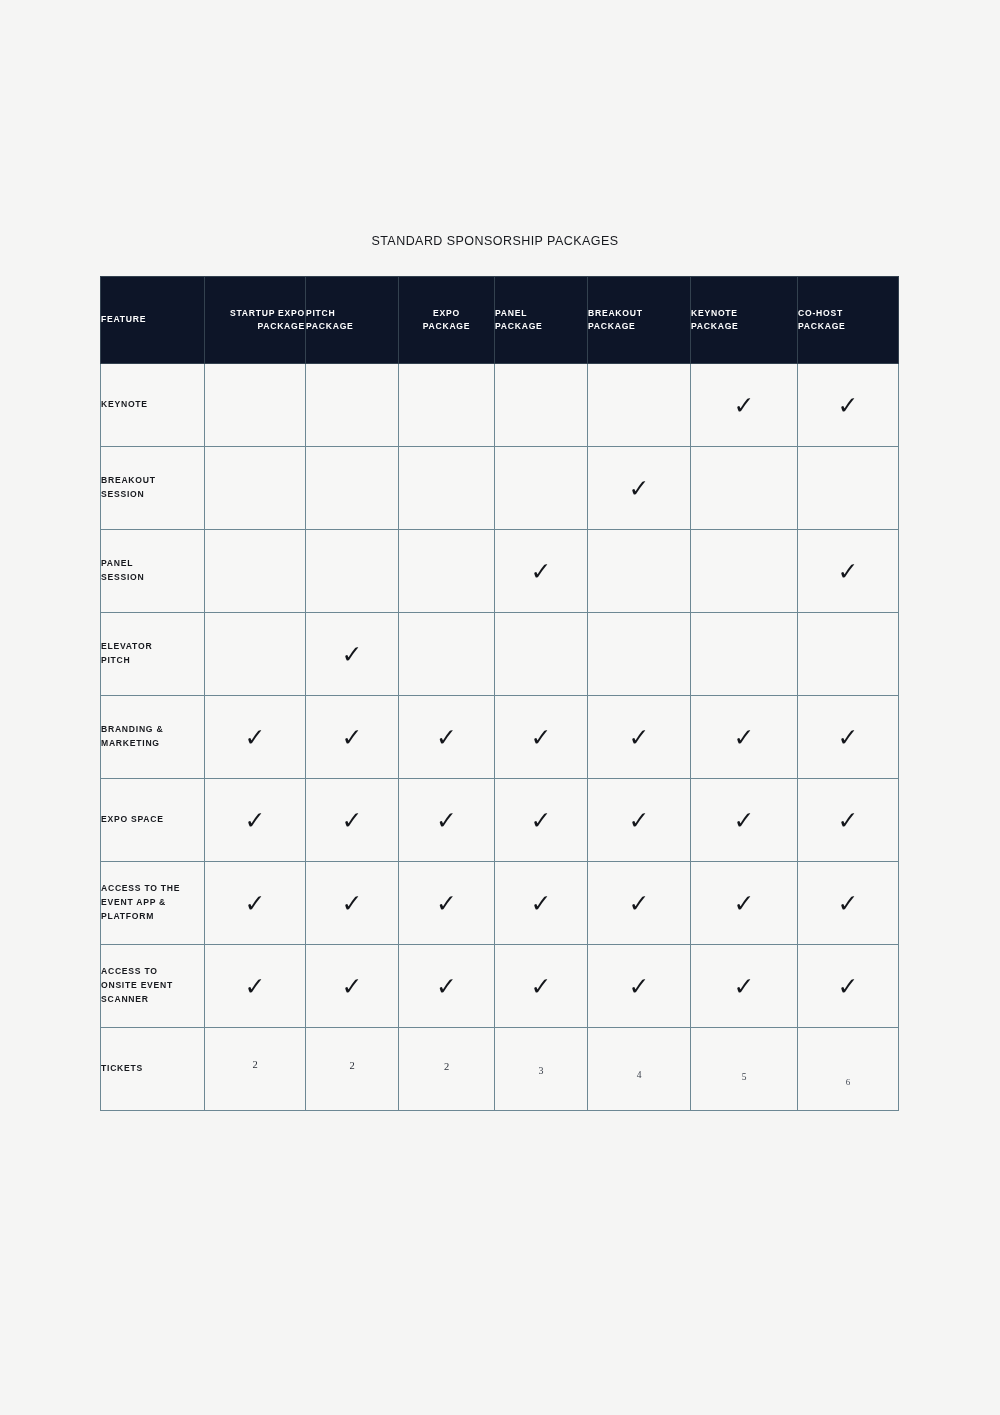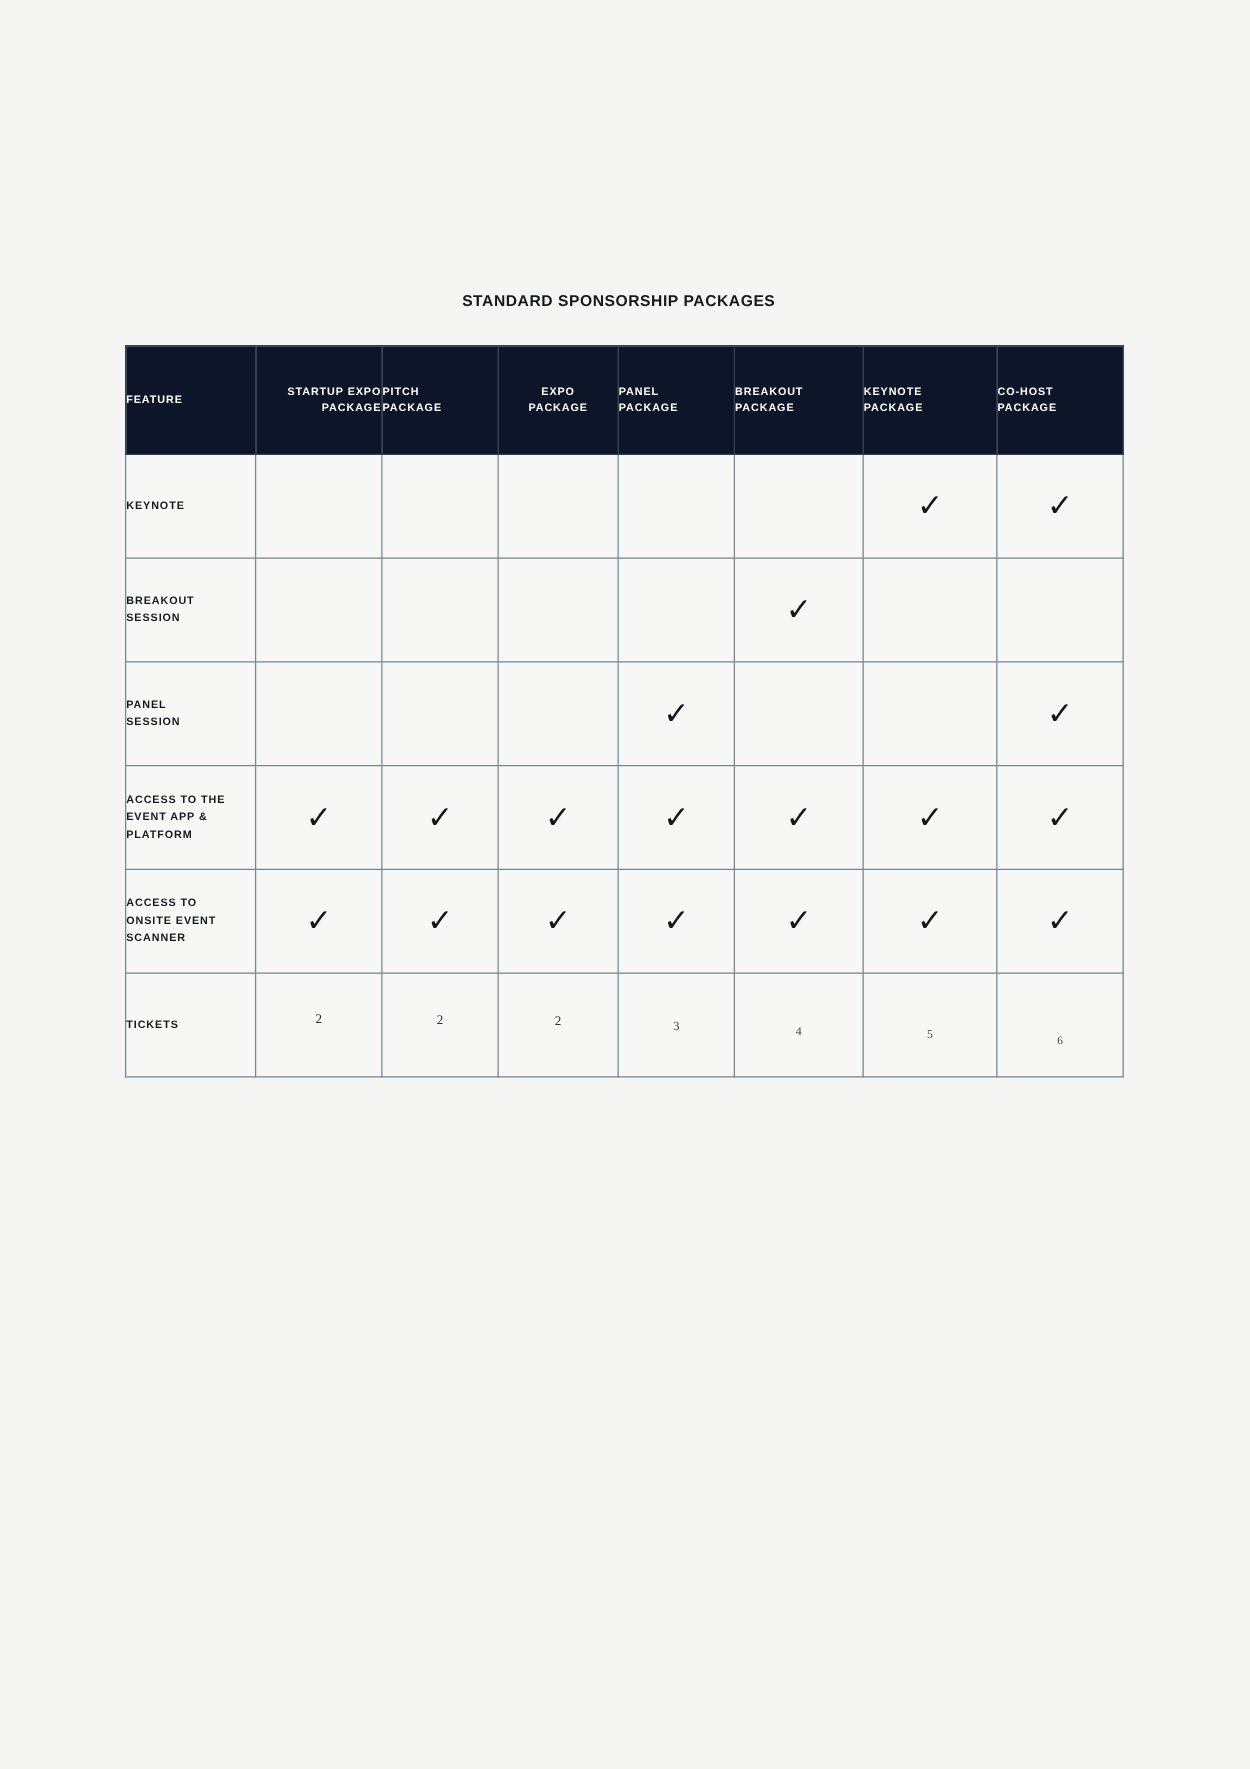--- a/index.html
+++ b/index.html
@@ -23,21 +23,21 @@
   }
 
   
   #table-title {
     position: absolute;
     left: 100px;
     top: 234px;
     width: 790px;
     text-align: center;
     font-size: 12.5px;
-    font-weight: bold;
+    font-weight: normal;
     letter-spacing: 0.45px;
     color: #16181d;
     white-space: nowrap;
   }
 
   
   #packages-table {
     position: absolute;
     left: 100px;
     top: 276px;
@@ -196,20 +196,58 @@
           <td class="mark-cell empty"></td>
           <td class="mark-cell empty"></td>
           <td class="mark-cell empty"></td>
           <td class="mark-cell"><span class="check">✓</span></td>
           <td class="mark-cell empty"></td>
           <td class="mark-cell empty"></td>
           <td class="mark-cell"><span class="check">✓</span></td>
         </tr>
         <tr>
           <td class="feature-cell">
+            <span class="feat-line">ELEVATOR</span>
+            <span class="feat-line">PITCH</span>
+          </td>
+          <td class="mark-cell empty"></td>
+          <td class="mark-cell"><span class="check">✓</span></td>
+          <td class="mark-cell empty"></td>
+          <td class="mark-cell empty"></td>
+          <td class="mark-cell empty"></td>
+          <td class="mark-cell empty"></td>
+          <td class="mark-cell empty"></td>
+        </tr>
+        <tr>
+          <td class="feature-cell">
+            <span class="feat-line">BRANDING &amp;</span>
+            <span class="feat-line">MARKETING</span>
+          </td>
+          <td class="mark-cell"><span class="check">✓</span></td>
+          <td class="mark-cell"><span class="check">✓</span></td>
+          <td class="mark-cell"><span class="check">✓</span></td>
+          <td class="mark-cell"><span class="check">✓</span></td>
+          <td class="mark-cell"><span class="check">✓</span></td>
+          <td class="mark-cell"><span class="check">✓</span></td>
+          <td class="mark-cell"><span class="check">✓</span></td>
+        </tr>
+        <tr>
+          <td class="feature-cell">
+            <span class="feat-line">EXPO SPACE</span>
+          </td>
+          <td class="mark-cell"><span class="check">✓</span></td>
+          <td class="mark-cell"><span class="check">✓</span></td>
+          <td class="mark-cell"><span class="check">✓</span></td>
+          <td class="mark-cell"><span class="check">✓</span></td>
+          <td class="mark-cell"><span class="check">✓</span></td>
+          <td class="mark-cell"><span class="check">✓</span></td>
+          <td class="mark-cell"><span class="check">✓</span></td>
+        </tr>
+        <tr>
+          <td class="feature-cell">
             <span class="feat-line">ACCESS TO THE</span>
             <span class="feat-line">EVENT APP &amp;</span>
             <span class="feat-line">PLATFORM</span>
           </td>
           <td class="mark-cell"><span class="check">✓</span></td>
           <td class="mark-cell"><span class="check">✓</span></td>
           <td class="mark-cell"><span class="check">✓</span></td>
           <td class="mark-cell"><span class="check">✓</span></td>
           <td class="mark-cell"><span class="check">✓</span></td>
           <td class="mark-cell"><span class="check">✓</span></td>

